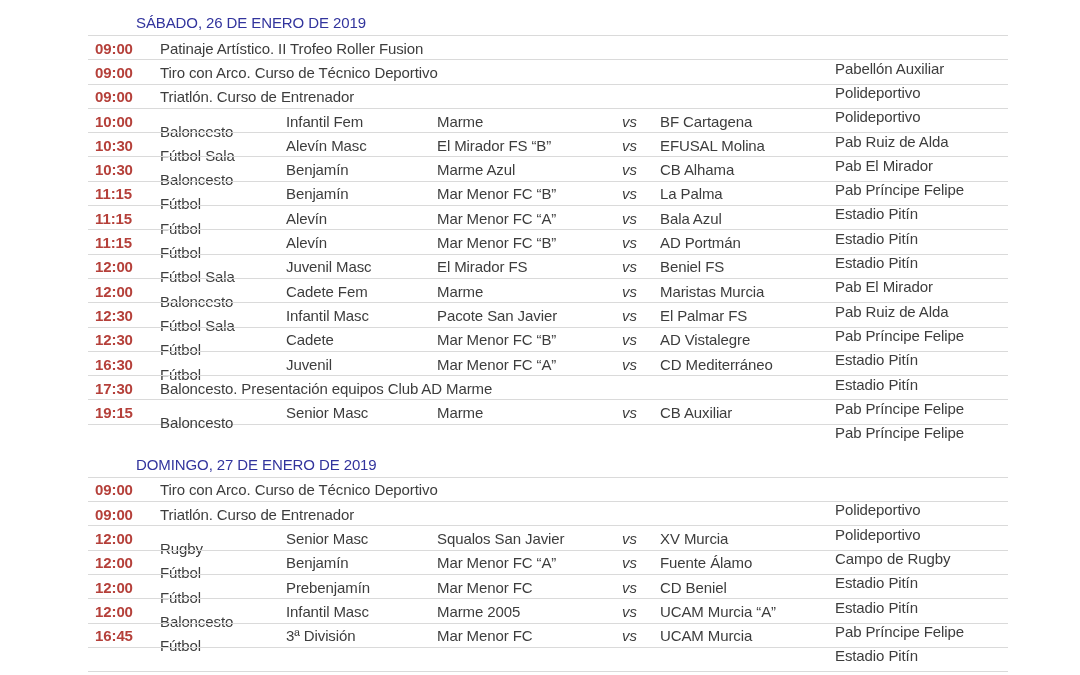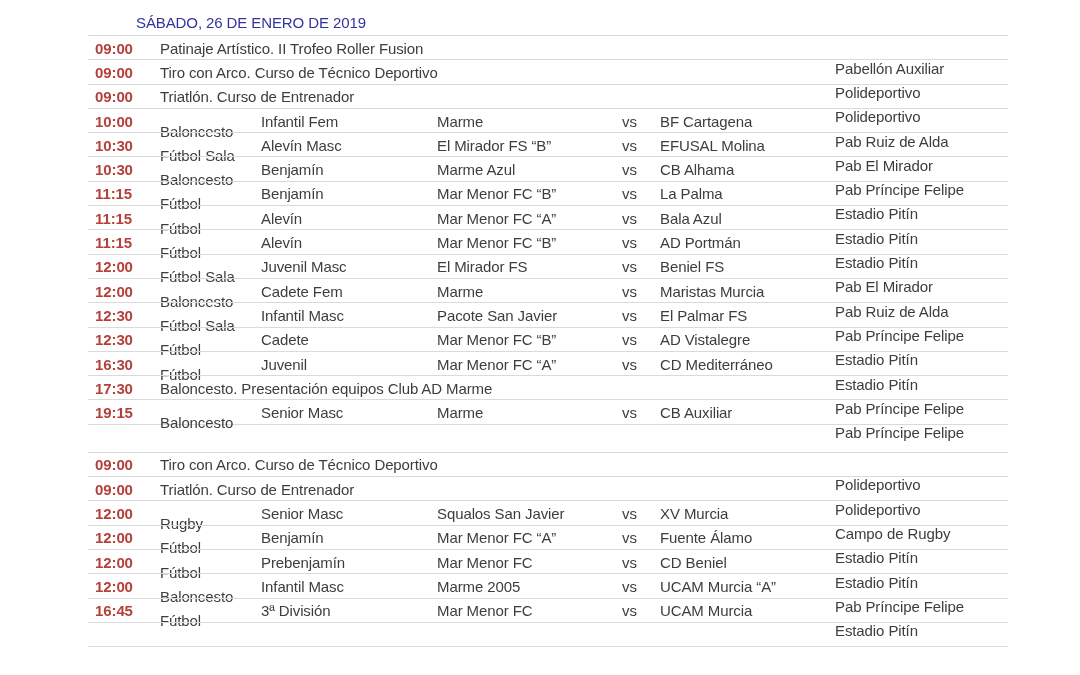--- a/index.html
+++ b/index.html
@@ -29,23 +29,23 @@
     position:relative;height:23.3px;border-top:1px solid var(--divider);
     font-size:15px;color:var(--text-gray);letter-spacing:-0.1px;
   }
   .cell{
     position:absolute;top:50%;transform:translateY(-50%);
     white-space:nowrap;
   }
   .c-time{left:7px;color:var(--time-red);font-weight:bold;text-align:right;}
   .c-sport{left:72px;margin-top:10px;}
   .c-desc{left:72px;}
-  .c-cat{left:173px;}
+  .c-cat{left:198px;}
   .c-team{left:349px;}
-  .c-vs{left:534px;}
+  .c-vs{left:534px;font-style:italic;}
   .c-opp{left:572px;}
   .c-venue{left:747px;margin-top:20px;}
 </style>
 </head>
 <body>
 
 <div class="doc">
     <div class="section">
       <div class="section-title">SÁBADO, 26 DE ENERO DE 2019</div>
       <div class="rows">
@@ -173,20 +173,21 @@
           <span class="cell c-sport">Baloncesto</span>
           <span class="cell c-cat">Senior Masc</span>
           <span class="cell c-team">Marme</span>
           <span class="cell c-vs">vs</span>
           <span class="cell c-opp">CB Auxiliar</span>
           <span class="cell c-venue">Pab Príncipe Felipe</span>
         </div>
       </div>
     </div>
     <div class="section">
+      <div class="section-title">DOMINGO, 27 DE ENERO DE 2019</div>
       <div class="rows">
         <div class="row">
           <span class="cell c-time">09:00</span>
           <span class="cell c-desc">Tiro con Arco. Curso de Técnico Deportivo</span>
           <span class="cell c-venue">Polideportivo</span>
         </div>
         <div class="row">
           <span class="cell c-time">09:00</span>
           <span class="cell c-desc">Triatlón. Curso de Entrenador</span>
           <span class="cell c-venue">Polideportivo</span>

